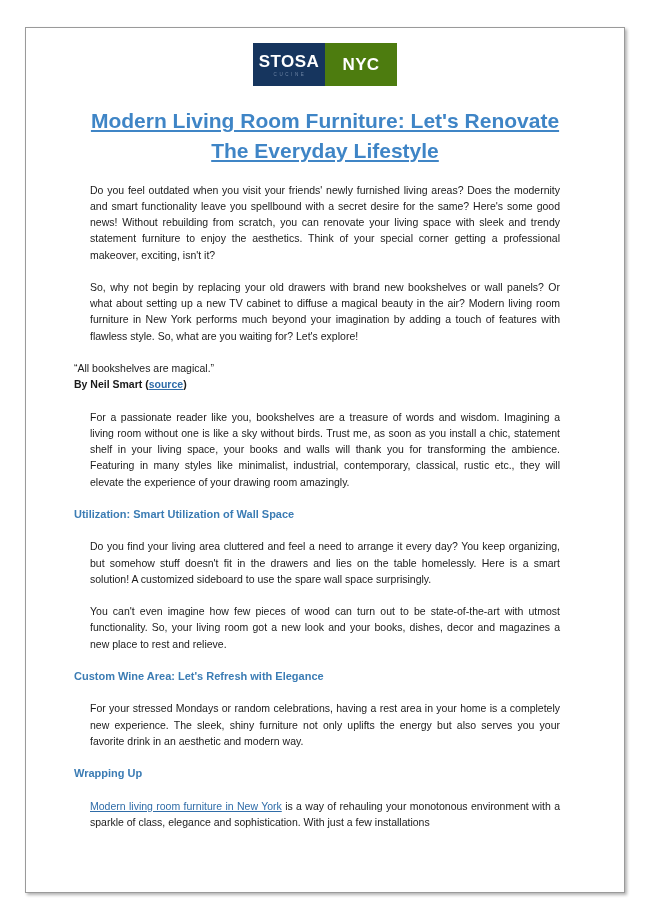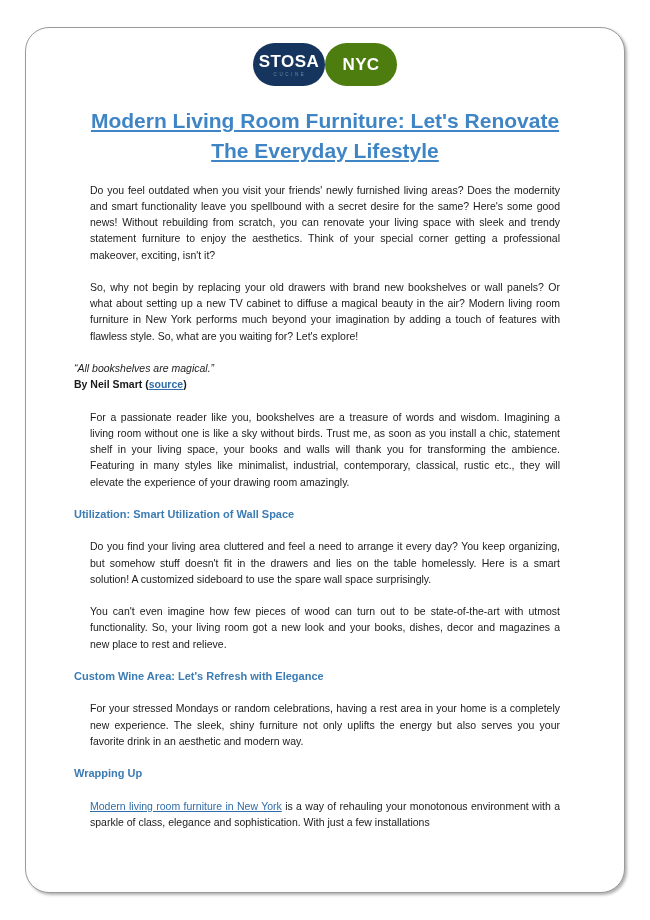--- a/index.html
+++ b/index.html
@@ -1,15 +1,15 @@
 <!DOCTYPE html>
 <html><head>
 <meta charset="utf-8">
 <style>
-  * { box-sizing: border-box; border-radius: 24px; }
+  * { box-sizing: border-box; }
   html, body {
     margin: 0;
     padding: 0;
   }
   body {
     width: 650px;
     height: 920px;
     background: #ffffff;
     font-family: "Liberation Sans", sans-serif;
     overflow: hidden;
@@ -109,21 +109,20 @@
     margin: 0;
     font-size: 11px;
     font-weight: bold;
     color: #3b7cb4;
     line-height: 1.5;
   }
 
   .quote {
     margin: 0;
     font-size: 10.5px;
-    font-style: italic;
     color: #1a1a1a;
     line-height: 1.55;
   }
   .attrib {
     margin: 0;
     font-size: 10.5px;
     font-weight: bold;
     color: #1a1a1a;
     line-height: 1.55;
   }

